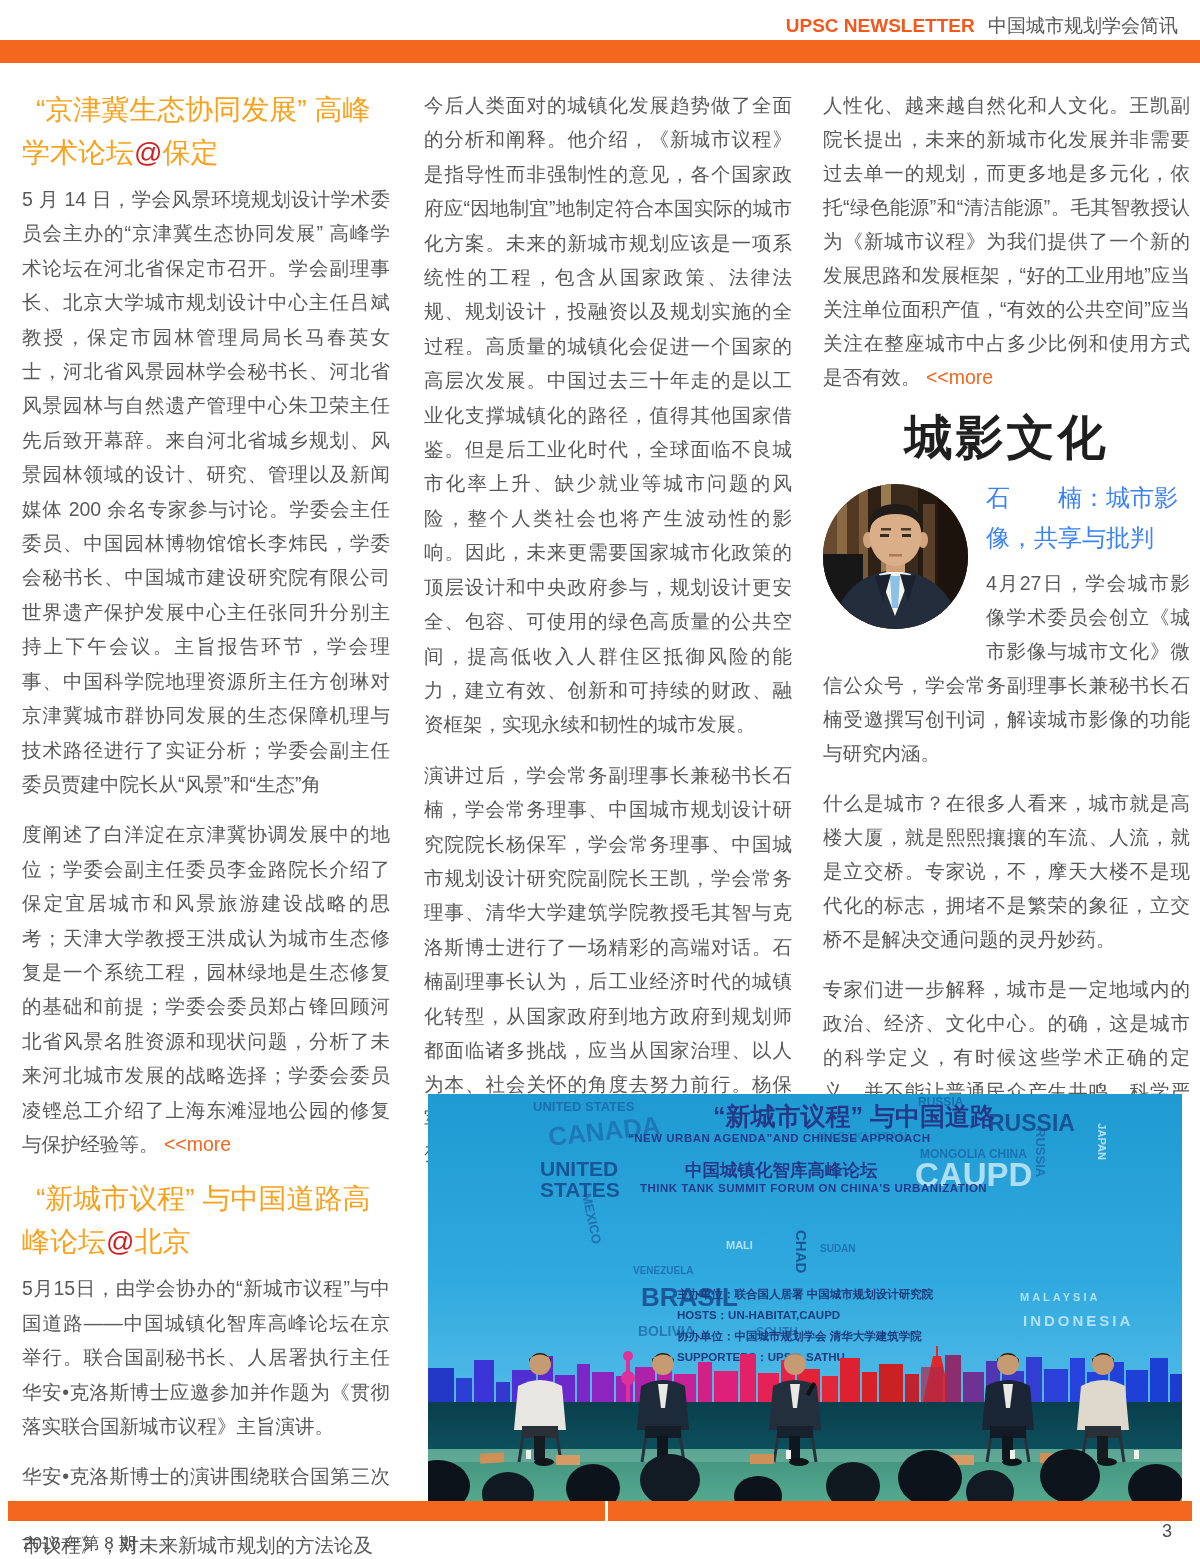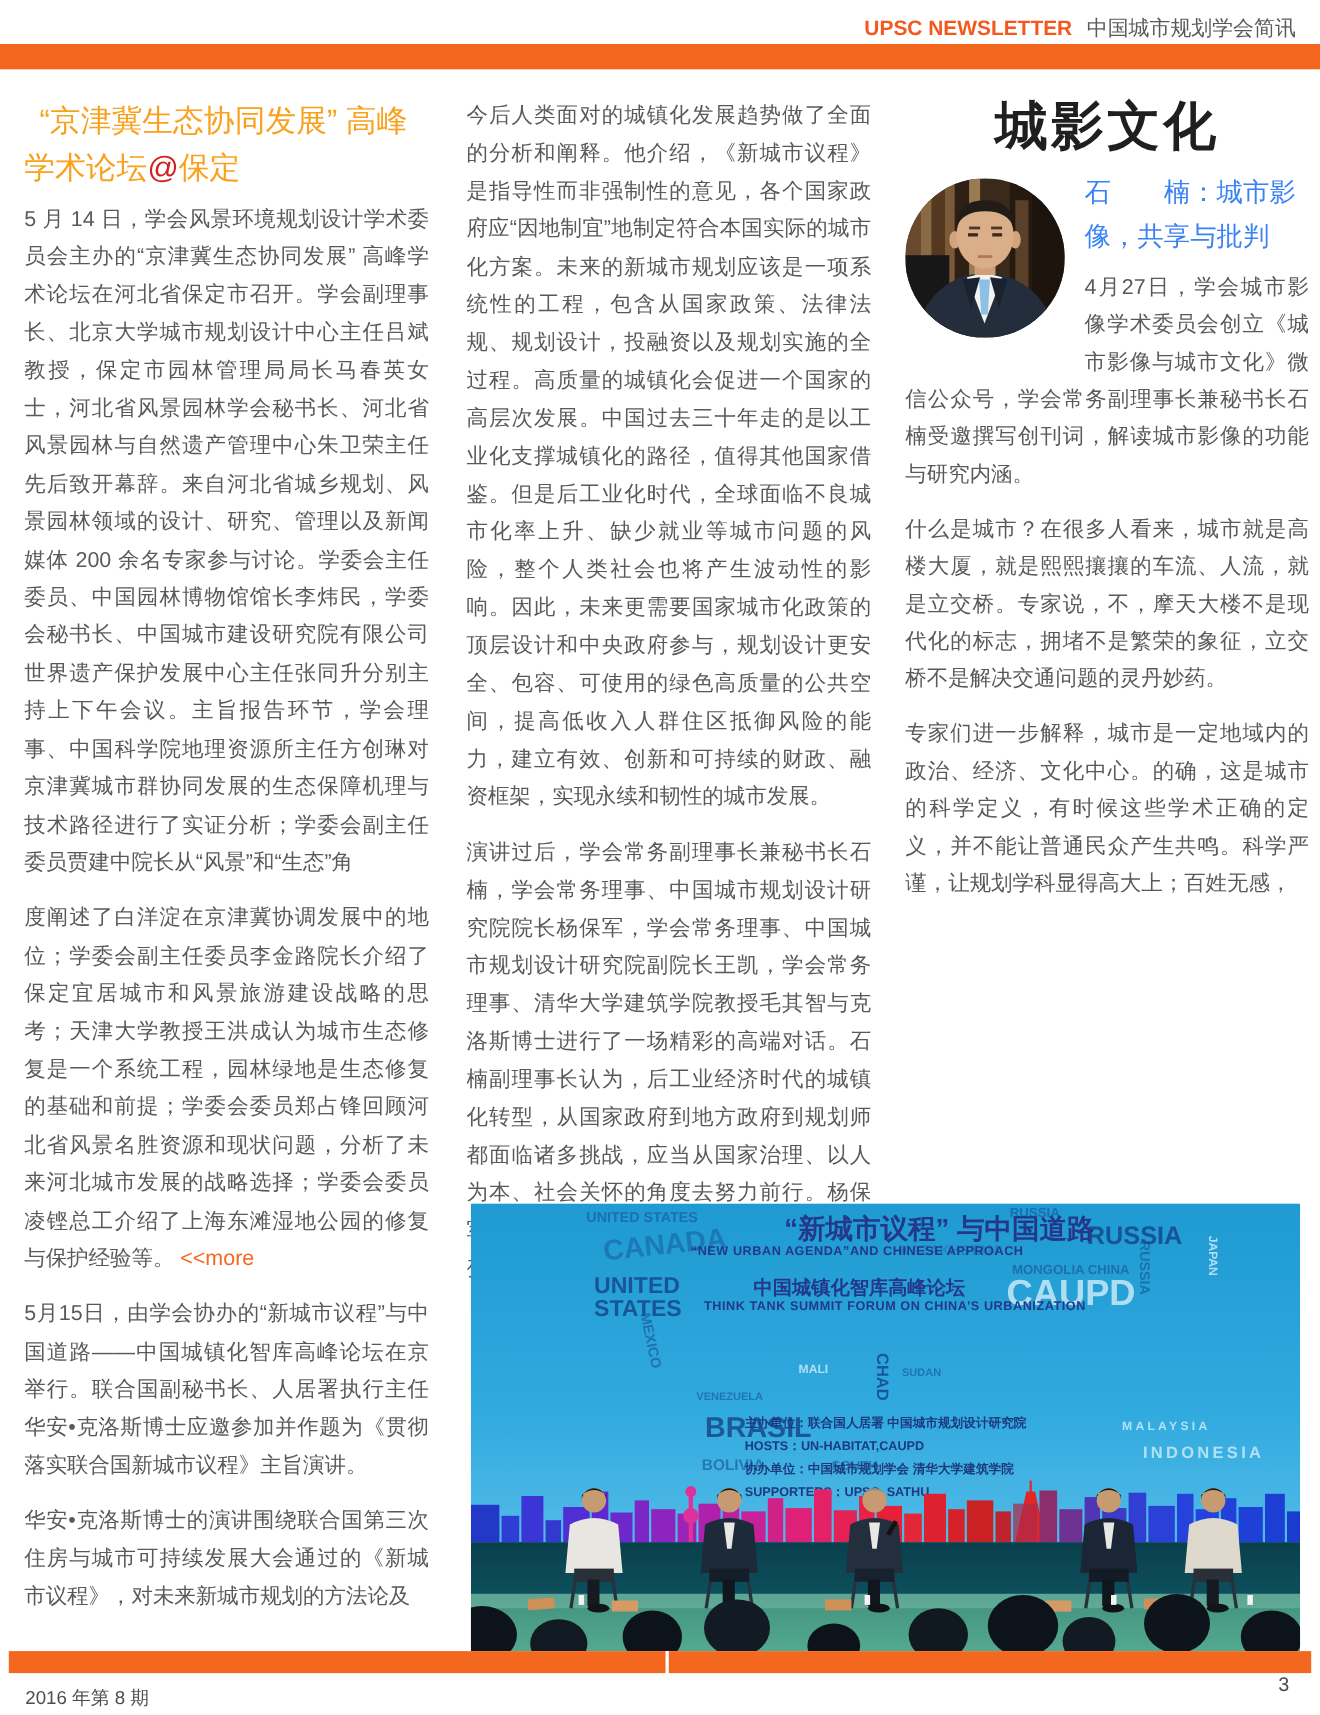--- a/index.html
+++ b/index.html
@@ -57,30 +57,32 @@
   <div class="masthead">
     <span class="brand-en">UPSC NEWSLETTER</span>
     <span class="brand-cn">中国城市规划学会简讯</span>
   </div>
   <div class="topbar"></div>
 
   <section class="col col1">
     <h2 class="art-title"><span>“京津冀生态协同发展” 高峰学术论坛</span><span class="at-red">@</span><span>保定</span></h2>
     <p>5 月 14 日，学会风景环境规划设计学术委员会主办的“京津冀生态协同发展” 高峰学术论坛在河北省保定市召开。学会副理事长、北京大学城市规划设计中心主任吕斌教授，保定市园林管理局局长马春英女士，河北省风景园林学会秘书长、河北省风景园林与自然遗产管理中心朱卫荣主任先后致开幕辞。来自河北省城乡规划、风景园林领域的设计、研究、管理以及新闻媒体 200 余名专家参与讨论。学委会主任委员、中国园林博物馆馆长李炜民，学委会秘书长、中国城市建设研究院有限公司世界遗产保护发展中心主任张同升分别主持上下午会议。主旨报告环节，学会理事、中国科学院地理资源所主任方创琳对京津冀城市群协同发展的生态保障机理与技术路径进行了实证分析；学委会副主任委员贾建中院长从“风景”和“生态”角</p>
     <p><span>度阐述了白洋淀在京津冀协调发展中的地位；学委会副主任委员李金路院长介绍了保定宜居城市和风景旅游建设战略的思考；天津大学教授王洪成认为城市生态修复是一个系统工程，园林绿地是生态修复的基础和前提；学委会委员郑占锋回顾河北省风景名胜资源和现状问题，分析了未来河北城市发展的战略选择；学委会委员凌铿总工介绍了上海东滩湿地公园的修复与保护经验等。</span> <a class="more">&lt;&lt;more</a></p>
+    <h2 class="art-title second"><span>“新城市议程” 与中国道路高峰论坛</span><span class="at-red">@</span><span>北京</span></h2>
     <p>5月15日，由学会协办的“新城市议程”与中国道路——中国城镇化智库高峰论坛在京举行。联合国副秘书长、人居署执行主任华安•克洛斯博士应邀参加并作题为《贯彻落实联合国新城市议程》主旨演讲。</p>
     <p>华安•克洛斯博士的演讲围绕联合国第三次住房与城市可持续发展大会通过的《新城市议程》，对未来新城市规划的方法论及</p>
   </section>
 
   <section class="col col2">
     <p>今后人类面对的城镇化发展趋势做了全面的分析和阐释。他介绍，《新城市议程》是指导性而非强制性的意见，各个国家政府应“因地制宜”地制定符合本国实际的城市化方案。未来的新城市规划应该是一项系统性的工程，包含从国家政策、法律法规、规划设计，投融资以及规划实施的全过程。高质量的城镇化会促进一个国家的高层次发展。中国过去三十年走的是以工业化支撑城镇化的路径，值得其他国家借鉴。但是后工业化时代，全球面临不良城市化率上升、缺少就业等城市问题的风险，整个人类社会也将产生波动性的影响。因此，未来更需要国家城市化政策的顶层设计和中央政府参与，规划设计更安全、包容、可使用的绿色高质量的公共空间，提高低收入人群住区抵御风险的能力，建立有效、创新和可持续的财政、融资框架，实现永续和韧性的城市发展。</p>
     <p>演讲过后，学会常务副理事长兼秘书长石楠，学会常务理事、中国城市规划设计研究院院长杨保军，学会常务理事、中国城市规划设计研究院副院长王凯，学会常务理事、清华大学建筑学院教授毛其智与克洛斯博士进行了一场精彩的高端对话。石楠副理事长认为，后工业经济时代的城镇化转型，从国家政府到地方政府到规划师都面临诸多挑战，应当从国家治理、以人为本、社会关怀的角度去努力前行。杨保军院长针对“好的城镇化”提出，未来的城市变化的最终结果和方向只能是越来越</p>
   </section>
 
   <section class="col col3">
+    <p><span>人性化、越来越自然化和人文化。王凯副院长提出，未来的新城市化发展并非需要过去单一的规划，而更多地是多元化，依托“绿色能源”和“清洁能源”。毛其智教授认为《新城市议程》为我们提供了一个新的发展思路和发展框架，“好的工业用地”应当关注单位面积产值，“有效的公共空间”应当关注在整座城市中占多少比例和使用方式是否有效。</span> <a class="more">&lt;&lt;more</a></p>
     <h1 class="section-title">城影文化</h1>
 
     <div>
       <span class="avatar">
         <svg viewBox="0 0 145 145" width="145" height="145">
           <rect x="0" y="0" width="145" height="145" fill="#3a2a1c"></rect>
           <rect x="0" y="0" width="14" height="145" fill="#6a4a2e"></rect>
           <rect x="14" y="0" width="10" height="145" fill="#8a6a44"></rect>
           <rect x="24" y="0" width="12" height="145" fill="#54381f"></rect>
           <rect x="36" y="0" width="9" height="145" fill="#7a5a38"></rect>
@@ -131,21 +133,21 @@
     <span class="mw mw-light" style="left:655px;top:42px;font-size:11px;transform:rotate(90deg);">JAPAN</span>
     <span class="mw mw-dark" style="left:390px;top:36px;font-size:13px;opacity:.55;">KAZAKHSTAN</span>
     <span class="mw mw-dark" style="left:205px;top:172px;font-size:10px;">VENEZUELA</span>
     <span class="mw mw-deep" style="left:213px;top:190px;font-size:26px;">BRASIL</span>
     <span class="mw mw-dark" style="left:210px;top:230px;font-size:14px;">BOLIVIA</span>
     <span class="mw mw-deep" style="left:352px;top:150px;font-size:15px;transform:rotate(90deg);">CHAD</span>
     <span class="mw mw-dark" style="left:392px;top:150px;font-size:10px;">SUDAN</span>
     <span class="mw mw-light" style="left:298px;top:146px;font-size:11px;">MALI</span>
     <span class="mw mw-dark" style="left:328px;top:232px;font-size:12px;">SOUTH</span>
     <span class="mw mw-light" style="left:592px;top:198px;font-size:11px;letter-spacing:3px;">MALAYSIA</span>
-    <span class="mw mw-light" style="left:595px;top:219px;font-size:15px;letter-spacing:3px;margin-left:16px;">INDONESIA</span>
+    <span class="mw mw-light" style="left:595px;top:219px;font-size:15px;letter-spacing:3px;">INDONESIA</span>
 
     <div class="ph-title" style="left:285px;top:6px;font-size:25px;letter-spacing:0px;">“新城市议程” 与中国道路</div>
     <div class="ph-title" style="left:200px;top:38px;font-size:11.5px;letter-spacing:.5px;">“NEW URBAN AGENDA”AND CHINESE APPROACH</div>
     <div class="ph-title" style="left:257px;top:64px;font-size:17.5px;">中国城镇化智库高峰论坛</div>
     <div class="ph-title" style="left:212px;top:88px;font-size:11.5px;letter-spacing:.5px;">THINK TANK SUMMIT FORUM ON CHINA'S URBANIZATION</div>
 
     <div class="hosts">
       <div>主办单位：联合国人居署  中国城市规划设计研究院</div>
       <div>HOSTS：UN-HABITAT,CAUPD</div>
       <div>协办单位：中国城市规划学会  清华大学建筑学院</div>

